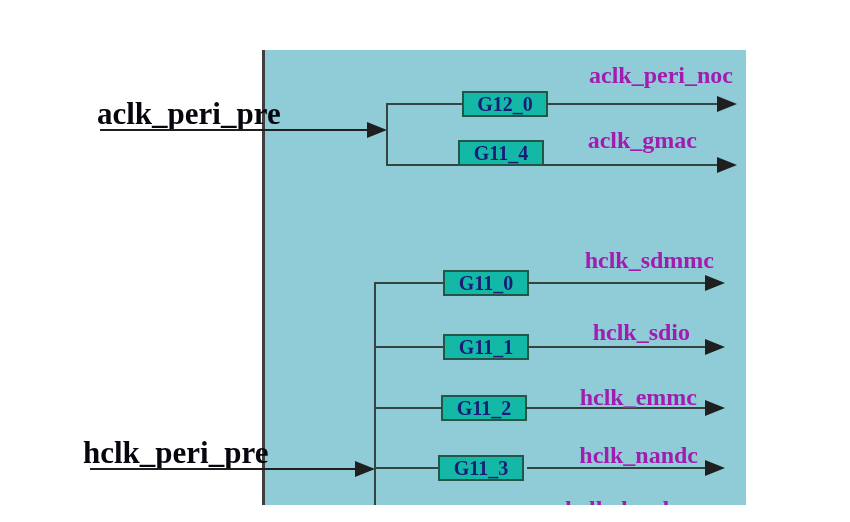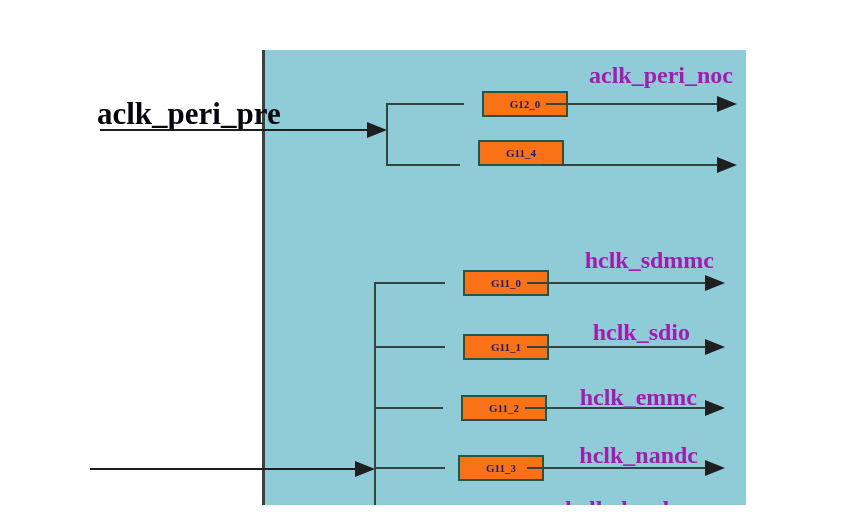--- a/index.html
+++ b/index.html
@@ -14,23 +14,23 @@
   .hline{position:absolute;height:2px;background:#344440;}
   .vline{position:absolute;width:2px;background:#344440;}
   .iline{position:absolute;height:2px;background:#1f1f1f;}
   .arrow-r{
     position:absolute;width:0;height:0;
     border-top:8px solid transparent;border-bottom:8px solid transparent;
     border-left:20px solid #1f1f1f;
   }
   .gate{
     position:absolute;width:86px;height:26px;box-sizing:border-box;
-    background:#f97316;border:2px solid #245648;
+    background:#14b8a6;border:2px solid #245648;
     display:flex;align-items:center;justify-content:center;
-    font-weight:bold;font-size:11px;color:#1b1b78;line-height:1;margin-left:20px;
+    font-weight:bold;font-size:20px;color:#1b1b78;line-height:1;
   }
   .olabel{
     position:absolute;font-size:24px;font-weight:bold;color:#a21caf;
     line-height:1.05;white-space:nowrap;
   }
   .ilabel{
     position:absolute;font-size:31px;font-weight:bold;color:#06060e;
     line-height:1.05;white-space:nowrap;
   }
 </style>
@@ -57,21 +57,23 @@
   </div>
   <div class="hline" style="left:546px;top:103px;width:175px;"></div>
   <div class="arrow-r" style="left:717px;top:96px;"></div>
   <div class="olabel" style="right:117px;top:63px;">aclk_peri_noc</div>
 
   <div class="gate" style="left:458px;top:140px;">
     <span>G11_4</span>
   </div>
   <div class="hline" style="left:542px;top:164px;width:179px;"></div>
   <div class="arrow-r" style="left:717px;top:157px;"></div>
+  <div class="olabel" style="right:153px;top:128px;">aclk_gmac</div>
 
+  <div class="ilabel" style="left:83px;top:437px;">hclk_peri_pre</div>
   <div class="iline" style="left:90px;top:468px;width:283px;"></div>
   <div class="arrow-r" style="left:355px;top:461px;"></div>
 
   <div class="vline" style="left:374px;top:282px;height:223px;"></div>
 
   <div class="hline" style="left:374px;top:282px;width:71px;"></div>
   <div class="gate" style="left:443px;top:270px;">
     <span>G11_0</span>
   </div>
   <div class="hline" style="left:527px;top:282px;width:182px;"></div>

